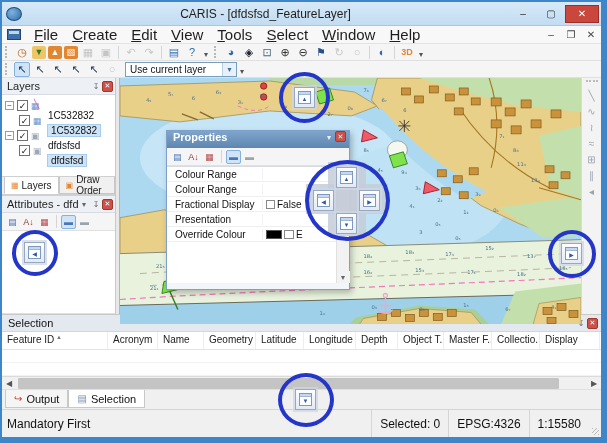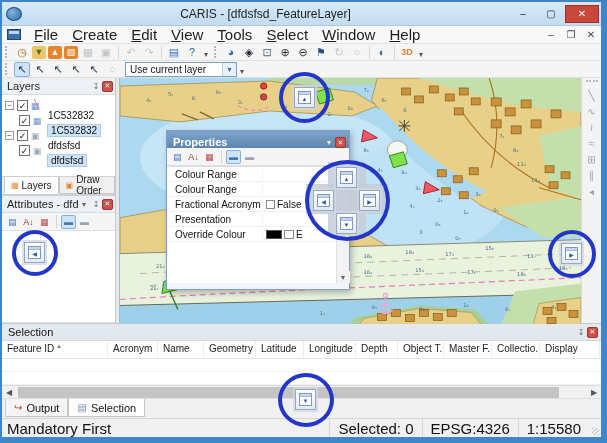--- a/index.html
+++ b/index.html
@@ -71,21 +71,21 @@
   .attr-body{flex:1;background:#fff;position:relative;border-bottom:1px solid #E0E0E0;}
   .splitter{width:3px;background:#E8E8E8;flex:0 0 auto;}
   .mapwrap{flex:1;position:relative;min-width:0;border-left:1px solid #AAB8C6;background:#ADD9F0;}
   .mapwrap svg{position:absolute;inset:0;}
   .rtoolbar{width:20px;flex:0 0 auto;background:#F3F3F3;border-left:1px solid #DADADA;display:flex;flex-direction:column;align-items:center;padding-top:2px;}
   .rgrip{width:12px;height:4px;border-top:2px dotted #BBB;margin-bottom:3px;}
   .rti{width:16px;height:16px;display:flex;align-items:center;justify-content:center;font-size:10px;color:#9AA4AE;}
   
   .props{position:absolute;left:164px;top:128px;width:184px;height:160px;background:#F2F5F9;
          border:1px solid #7EA0C8;box-shadow:2px 3px 6px rgba(0,0,0,.25);z-index:30;display:flex;flex-direction:column;}
-  .props-title{height:17px;background:linear-gradient(#7FA5CC,#5E86B0);display:flex;align-items:flex-end;padding:0 3px 0 6px;}
+  .props-title{height:17px;background:linear-gradient(#7FA5CC,#5E86B0);display:flex;align-items:flex-start;padding:0 3px 0 6px;}
   .props-title .t{flex:1;color:#fff;font-weight:bold;font-size:11px;}
   .props-title .hico{color:#EAF2FA;}
   .props-grid{flex:1;background:#fff;display:flex;min-height:0;border-top:1px solid #D8DCE2;}
   .pg-rows{flex:1;min-width:0;}
   .prow{display:flex;height:15px;align-items:center;border-bottom:1px solid #EFEFEF;font-size:10px;color:#111;}
   .prow .pn{width:96px;padding-left:8px;white-space:nowrap;overflow:hidden;flex:0 0 auto;border-right:1px solid #F2F2F2;}
   .prow .pv{flex:1;display:flex;align-items:center;gap:2px;padding-left:3px;white-space:nowrap;overflow:hidden;}
   .prow.dim{color:#A6A6A6;}
   .pv .cbx{width:9px;height:9px;border:1px solid #888;background:#fff;flex:0 0 auto;}
   .pv .swb{width:16px;height:9px;background:#000;border:1px solid #555;flex:0 0 auto;}
@@ -115,21 +115,21 @@
   
   .hscroll{height:13px;flex:0 0 auto;background:#F0F0F0;display:flex;align-items:center;border-top:1px solid #DADADA;}
   .harr{width:14px;height:13px;display:flex;align-items:center;justify-content:center;font-size:8px;color:#555;}
   .htrack{flex:1;height:13px;position:relative;}
   .hthumb{position:absolute;left:2px;right:28px;top:1px;bottom:1px;background:#C4C4C4;border-radius:1px;}
   .btabs{height:20px;flex:0 0 auto;background:#F0F0F0;display:flex;align-items:flex-start;padding-left:3px;border-top:1px solid #E0E0E0;}
   .btab{display:flex;align-items:center;gap:4px;height:18px;padding:0 8px;font-size:11px;color:#111;
         border:1px solid #C8C8C8;border-top:none;background:#F5F5F5;}
   .btab.active{background:#fff;}
   .btab .ti{font-size:10px;}
-  .status{height:19px;flex:0 0 auto;background:#F0F0F0;border-top:1px solid #D5D5D5;display:flex;align-items:center;font-size:15px;color:#111;}
+  .status{height:28px;flex:0 0 auto;background:#F0F0F0;border-top:1px solid #D5D5D5;display:flex;align-items:center;font-size:12px;color:#111;}
   .st-left{flex:1;padding-left:5px;}
   .st-cell{border-left:1px solid #D5D5D5;height:100%;display:flex;align-items:center;justify-content:center;padding:0 8px;flex:0 0 auto;}
   .st-grip{width:12px;height:100%;position:relative;}
   .st-grip::after{content:"";position:absolute;right:2px;bottom:2px;width:7px;height:7px;
     background:repeating-linear-gradient(135deg,#B8B8B8 0 1px,transparent 1px 3px);}
 </style>
 </head>
 <body>
 
 <div id="stage">
@@ -507,21 +507,21 @@
       <div class="pg-rows" id="props-rows">
           <div class="prow">
             <div class="pn">Colour Range</div>
             <div class="pv"></div>
           </div>
           <div class="prow">
             <div class="pn">Colour Range</div>
             <div class="pv"></div>
           </div>
           <div class="prow">
-            <div class="pn">Fractional Acronym</div>
+            <div class="pn">Fractional Display</div>
             <div class="pv">
               <span class="cbx"></span>
               <span>False</span>
             </div>
           </div>
           <div class="prow">
             <div class="pn">Presentation</div>
             <div class="pv"></div>
           </div>
           <div class="prow">

